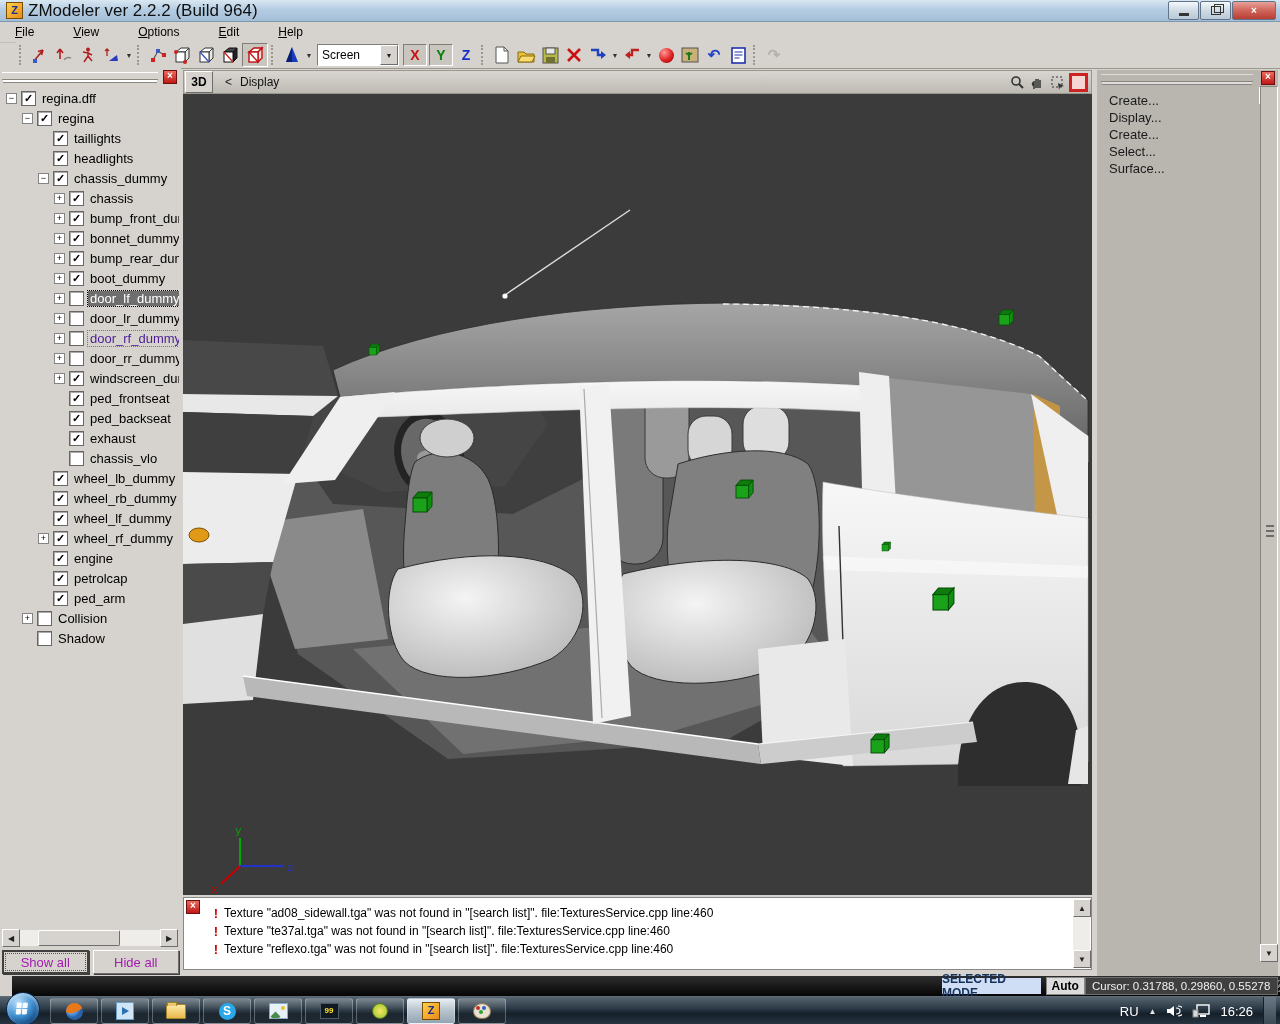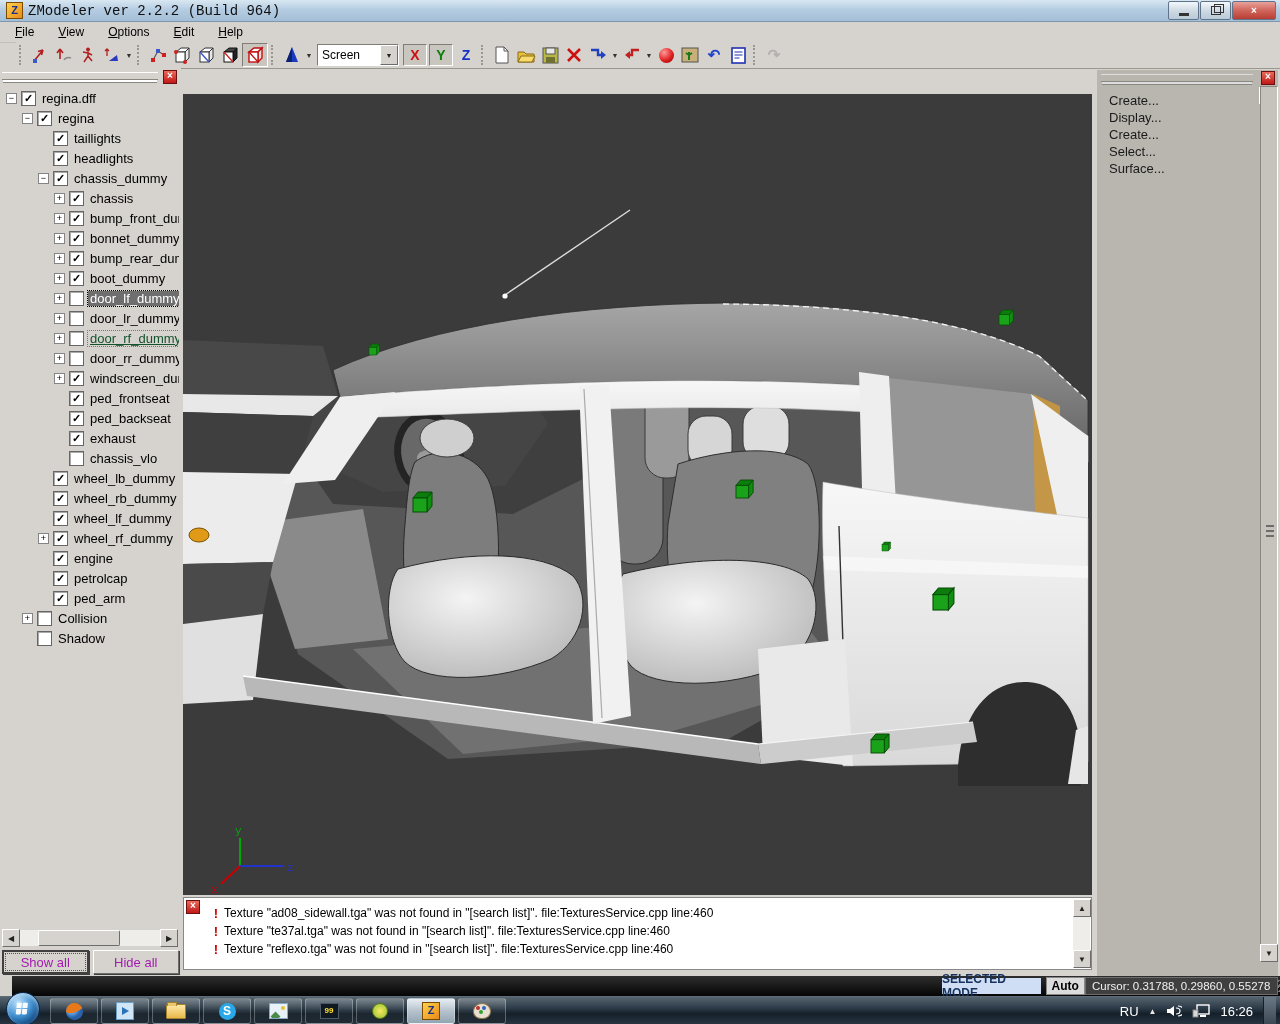--- a/index.html
+++ b/index.html
@@ -5,33 +5,33 @@
   html,body{margin:0;padding:0;}
   body{font-family:"Liberation Sans",sans-serif;background:#000;}
   .screen{position:relative;width:1280px;height:1024px;overflow:hidden;background:#d6d3ce;}
 
   
   .titlebar{position:absolute;left:0;top:0;width:1280px;height:22px;
     background:linear-gradient(#d9e7f2,#b5cde2 45%,#a3bed7);border-bottom:1px solid #7d97ad;
     display:flex;align-items:center;padding:0 4px;box-sizing:border-box;}
   .app-icon{width:15px;height:15px;margin:0 5px 0 2px;background:linear-gradient(135deg,#ffd24a,#e88a1a);
     border:1px solid #7a4a00;color:#1a2e8c;font-weight:bold;font-size:11px;line-height:14px;text-align:center;}
-  .title-text{font-size:14px;color:#101010;font-family:Liberation Mono, monospace;}
+  .title-text{font-size:17px;color:#101010;}
   .win-controls{margin-left:auto;display:flex;gap:1px;}
   .wbtn{width:29px;height:17px;border:1px solid #5f748a;border-radius:2px;
     background:linear-gradient(#f4f8fb,#cfdae4 50%,#b9c9d6);display:flex;align-items:center;justify-content:center;
     font-size:10px;color:#222;}
   .wbtn.close{background:linear-gradient(#e8a29b,#d26a60 45%,#b83d33);color:#fff;width:42px;font-weight:bold;}
   .glyph-min{width:10px;height:3px;background:#333;margin-top:7px;}
   .glyph-restore{width:8px;height:7px;border:1px solid #333;position:relative;background:transparent;}
   .glyph-restore:before{content:"";position:absolute;left:2px;top:-3px;width:8px;height:7px;border:1px solid #333;}
 
   
   .menubar{position:absolute;left:0;top:22px;width:1280px;height:20px;background:#d6d3ce;
-    display:flex;align-items:center;font-size:12px;color:#000;border-bottom:1px solid #c2bfb8;}
+    display:flex;align-items:center;font-size:12px;color:#000;border-bottom:1px solid #c2bfb8;gap:15px;}
   .menu-item{padding:2px 9px;margin-left:6px;cursor:default;}
   .menu-item .hk{text-decoration:underline;}
 
   
   .toolbar{position:absolute;left:16px;top:42px;width:1280px;height:26px;background:#d6d3ce;
     display:flex;align-items:center;border-bottom:1px solid #9a978f;}
   .tbgrip{width:4px;height:20px;margin:0 3px;border-left:2px dotted #9a978f;}
   .tbico{width:24px;height:22px;display:flex;align-items:center;justify-content:center;position:relative;}
   .tbico.pressed{border:1px solid;border-color:#807d76 #fff #fff #807d76;background:#c9c6c0;}
   .tbico.disabled{opacity:.45;filter:grayscale(1);}
@@ -55,21 +55,21 @@
 
   .tree{position:absolute;left:2px;top:20px;width:177px;height:838px;overflow:hidden;font-size:13px;color:#000;}
   .trow{height:20px;display:flex;align-items:center;white-space:nowrap;}
   .exp{width:9px;height:9px;border:1px solid #848484;background:#fff;font-size:9px;line-height:8px;text-align:center;
     margin-right:4px;flex:none;color:#000;}
   .exp.none{visibility:hidden;}
   .cb{width:13px;height:13px;border:1px solid #666;background:#fff;box-shadow:inset 1px 1px 0 #aaa;
     font-size:11px;line-height:12px;text-align:center;font-weight:bold;color:#000;margin-right:4px;flex:none;}
   .tlabel{padding:0 2px;overflow:hidden;}
   .trow.selected .tlabel{background:#6e6e6e;color:#fff;outline:1px dotted #000;}
-  .trow.dim .tlabel{color:#14532d;outline:1px dotted #777;text-decoration:underline;}
+  .trow.dim .tlabel{color:#4c1d95;outline:1px dotted #777;}
 
   .hscroll{position:absolute;left:2px;top:862px;width:176px;height:16px;background:#efede9;display:flex;align-items:center;}
   .sbtn{width:16px;height:16px;background:#d6d3ce;border:1px solid;border-color:#fff #6d6d6d #6d6d6d #fff;
     font-size:8px;display:flex;align-items:center;justify-content:center;color:#222;flex:none;}
   .hthumb{margin-left:18px;width:80px;height:14px;background:#d6d3ce;border:1px solid;border-color:#fff #6d6d6d #6d6d6d #fff;border-radius:2px;}
   .hspacer{flex:1;}
   .lp-buttons{position:absolute;left:2px;top:882px;width:177px;display:flex;gap:4px;}
   .cbtn2{flex:1;height:22px;background:#d6d3ce;border:1px solid;border-color:#fff #6d6d6d #6d6d6d #fff;
     box-shadow:1px 1px 0 #404040;font-size:13px;display:flex;align-items:center;justify-content:center;color:#a21caf;}
   .cbtn2.focus{outline:1px dotted #555;outline-offset:-4px;border-color:#404040;box-shadow:0 0 0 1px #404040 inset, 1px 1px 0 #404040;}
@@ -488,20 +488,45 @@
       <div class="hthumb"></div>
       <div class="hspacer"></div>
       <div class="sbtn">▶</div>
     </div>
     <div class="lp-buttons">
       <div class="cbtn2 focus">Show all</div>
       <div class="cbtn2">Hide all</div>
     </div>
   </div>
 
+  <div class="vpheader">
+    <div class="vp3d">3D</div>
+    <div class="vpback">&lt;</div>
+    <div class="vptitle">Display</div>
+    <div class="vpicons">
+      <div class="vpico">
+        <svg width="15" height="15">
+            <circle cx="6" cy="6" r="4" fill="none" stroke="#333" stroke-width="1.6"></circle>
+            <line x1="9" y1="9" x2="13" y2="13" stroke="#333" stroke-width="2"></line>
+          </svg>
+      </div>
+      <div class="vpico">
+        <svg width="15" height="15">
+            <path d="M4,14 L4,6 M6,13 L6,4 M8,13 L8,4 M10,13 L10,5 M4,8 C2,7 2,10 4,11" stroke="#333" stroke-width="1.5" fill="none"></path>
+          </svg>
+      </div>
+      <div class="vpico">
+        <svg width="15" height="15">
+            <rect x="2" y="2" width="10" height="10" fill="none" stroke="#333" stroke-dasharray="2,2"></rect>
+            <polygon points="8,8 14,11 10,12 9,15" fill="#333"></polygon>
+          </svg>
+      </div>
+      <div class="vpico redsq"></div>
+    </div>
+  </div>
 
   <div class="vpcanvas">
     <svg width="909" height="801" viewBox="0 0 909 801">
       <defs>
         <linearGradient id="roofG" x1="0" y1="0" x2="0" y2="1">
           <stop offset="0" stop-color="#a6a6a6"></stop>
             <stop offset="1" stop-color="#6b6b6b"></stop>
         </linearGradient>
         <linearGradient id="bodyG" x1="0" y1="0" x2="0" y2="1">
           <stop offset="0" stop-color="#f7f7f7"></stop>

